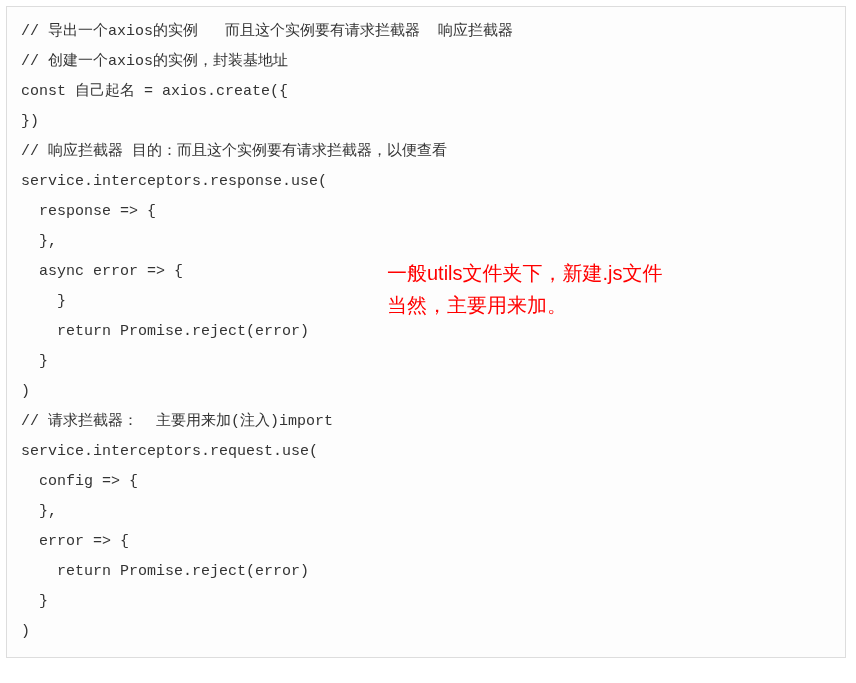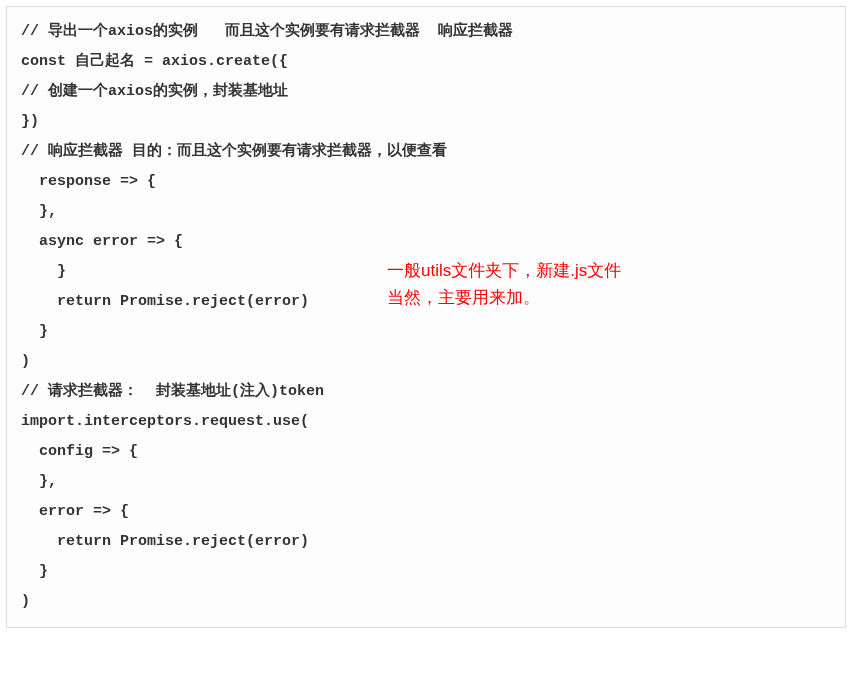--- a/index.html
+++ b/index.html
@@ -21,50 +21,50 @@
       padding: 10px 14px;
       width: 840px;
       margin: 6px;
       position: relative;
     }
     .code-line {
       color: #333333;
       line-height: 2.0;
       white-space: pre;
       font-family: Consolas, "Courier New", monospace;
-      font-weight: bold;
     }
     .annotation {
       position: absolute;
       color: #ff0000;
       font-family: "Microsoft YaHei", sans-serif;
-      font-size: 17px;
+      font-size: 20px;
       line-height: 1.6;
       left: 380px;
       top: 250px;
     }
   </style>
 </head>
 <body>
 
 <div class="code-block">
   <div class="code-line">// 导出一个axios的实例   而且这个实例要有请求拦截器  响应拦截器</div>
+  <div class="code-line">// 创建一个axios的实例，封装基地址</div>
   <div class="code-line">const 自己起名 = axios.create({</div>
-  <div class="code-line">// 创建一个axios的实例，封装基地址</div>
   <div class="code-line">})</div>
   <div class="code-line">// 响应拦截器 目的：而且这个实例要有请求拦截器，以便查看</div>
+  <div class="code-line">service.interceptors.response.use(</div>
   <div class="code-line">  response =&gt; {</div>
   <div class="code-line">  },</div>
   <div class="code-line">  async error =&gt; {</div>
   <div class="code-line">    }</div>
   <div class="code-line">    return Promise.reject(error)</div>
   <div class="code-line">  }</div>
   <div class="code-line">)</div>
-  <div class="code-line">// 请求拦截器：  封装基地址(注入)token</div>
-  <div class="code-line">import.interceptors.request.use(</div>
+  <div class="code-line">// 请求拦截器：  主要用来加(注入)import</div>
+  <div class="code-line">service.interceptors.request.use(</div>
   <div class="code-line">  config =&gt; {</div>
   <div class="code-line">  },</div>
   <div class="code-line">  error =&gt; {</div>
   <div class="code-line">    return Promise.reject(error)</div>
   <div class="code-line">  }</div>
   <div class="code-line">)</div>
 
   <div class="annotation">
     <div>一般utils文件夹下，新建.js文件</div>
     <div>当然，主要用来加。</div>

